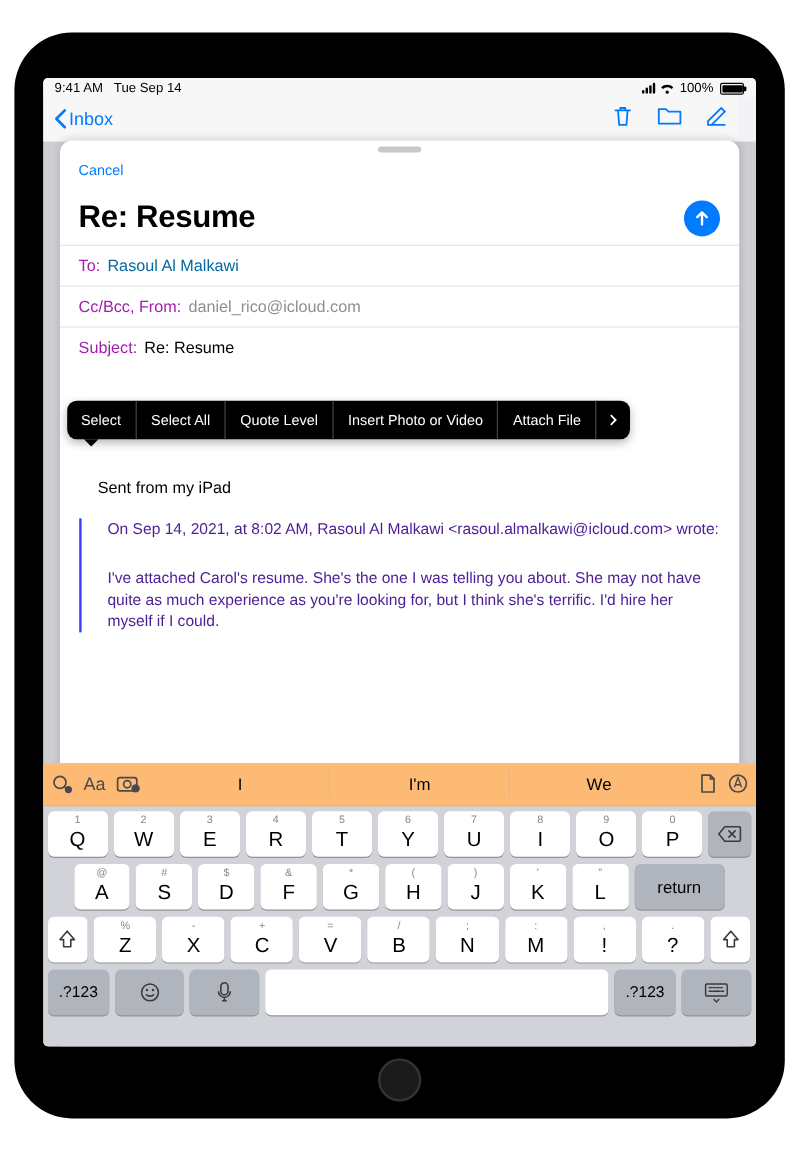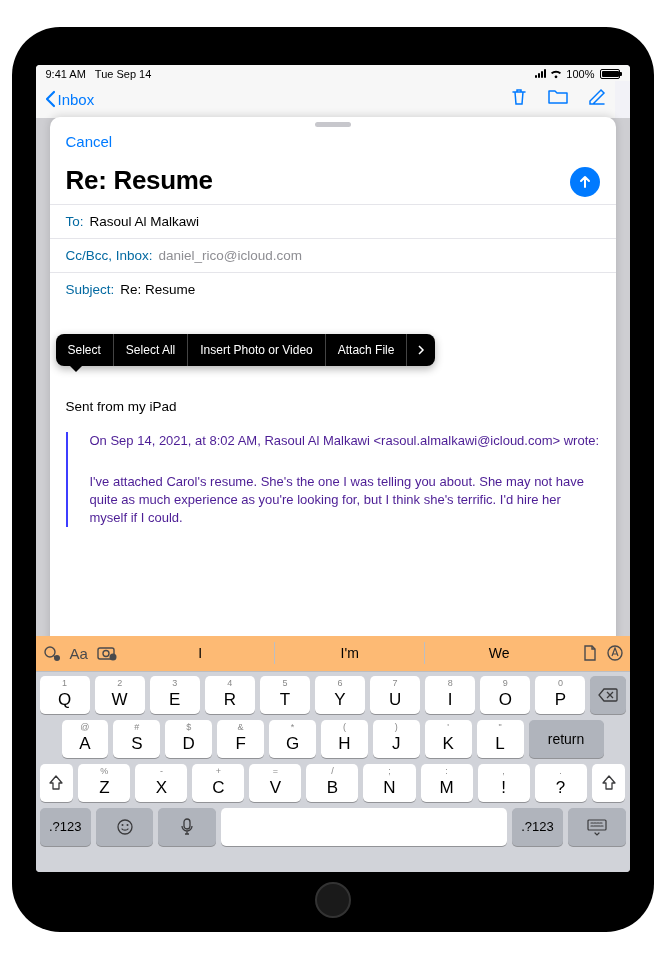--- a/index.html
+++ b/index.html
@@ -133,21 +133,21 @@
   width: 36px;
   height: 5px;
   background: #c7c7cc;
   border-radius: 3px;
   margin: 5px auto 0;
 }
 .sheet-head {
   padding: 6px 16px 8px;
   position: relative;
 }
-.cancel-link { color: #007aff; font-size: 15px; }
+.cancel-link { color: #007aff; font-size: 12px; }
 .subject-title {
   font-size: 26px;
   font-weight: 700;
   margin-top: 14px;
   letter-spacing: -0.3px;
 }
 .send-btn {
   position: absolute;
   right: 16px;
   top: 40px;
@@ -161,22 +161,22 @@
 }
 .send-btn svg { fill: #fff; }
 .field-row {
   display: flex;
   align-items: center;
   padding: 9px 16px;
   border-top: 1px solid #e5e5ea;
   font-size: 13.5px;
 }
 .field-row:last-of-type { border-bottom: 1px solid #e5e5ea; }
-.field-label { color: #0369a1; margin-right: 6px; }
-.field-value-link { color: #000000; }
+.field-label { color: #a21caf; margin-right: 6px; }
+.field-value-link { color: #0369a1; }
 .field-value { color: #8e8e93; }
 .field-value-black { color: #000; }
 .body-area {
   flex: 1;
   padding: 10px 16px;
   font-size: 13.5px;
   line-height: 1.4;
   position: relative;
   overflow: hidden;
 }
@@ -205,21 +205,21 @@
 .edit-menu .item {
   padding: 8px 12px;
   border-right: 1px solid #444;
   white-space: nowrap;
 }
 .edit-menu .arrow {
   padding: 8px 10px;
   display: flex;
   align-items: center;
 }
-.signature { margin-top: 82px; color: #000; }
+.signature { margin-top: 82px; color: #000; margin-left: 16px; }
 .quote-block {
   border-left: 2px solid #3d3dff;
   padding-left: 22px;
   margin-top: 16px;
   color: #4c1d95;
   font-size: 13px;
 }
 .quote-head { margin-bottom: 22px; }
 
 .keyboard {
@@ -360,33 +360,34 @@
                 <path d="M8 13V3M4 7l4-4 4 4" stroke="#fff" stroke-width="2" fill="none" stroke-linecap="round" stroke-linejoin="round"></path>
               </svg>
           </div>
         </div>
 
         <div class="field-row">
           <span class="field-label">To:</span>
           <span class="field-value-link">Rasoul Al Malkawi</span>
         </div>
         <div class="field-row">
-          <span class="field-label">Cc/Bcc, Inbox:</span>
+          <span class="field-label">Cc/Bcc, From:</span>
           <span class="field-value">daniel_rico@icloud.com</span>
         </div>
         <div class="field-row">
           <span class="field-label">Subject:</span>
           <span class="field-value-black">Re: Resume</span>
         </div>
 
         <div class="body-area">
 
           <div class="edit-menu">
             <span class="item">Select</span>
             <span class="item">Select All</span>
+            <span class="item">Quote Level</span>
             <span class="item">Insert Photo or Video</span>
             <span class="item">Attach File</span>
             <span class="arrow">
               <svg width="8" height="10" viewBox="0 0 8 10">
                   <path d="M2 1l4 4-4 4" stroke="#fff" stroke-width="1.5" fill="none"></path>
                 </svg>
             </span>
           </div>
 
           <div class="signature">Sent from my iPad</div>

